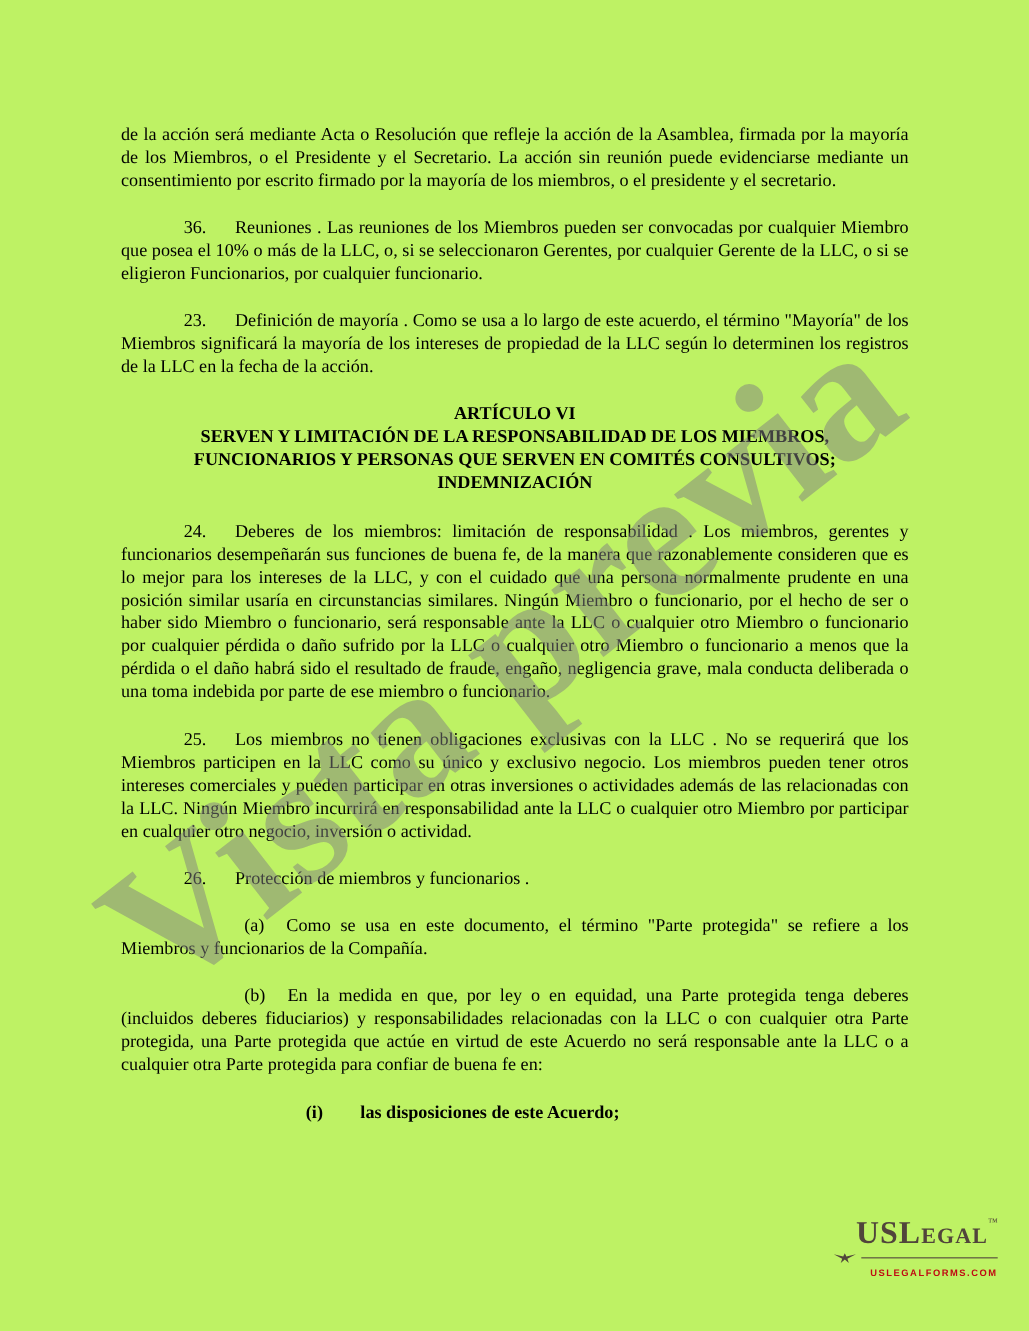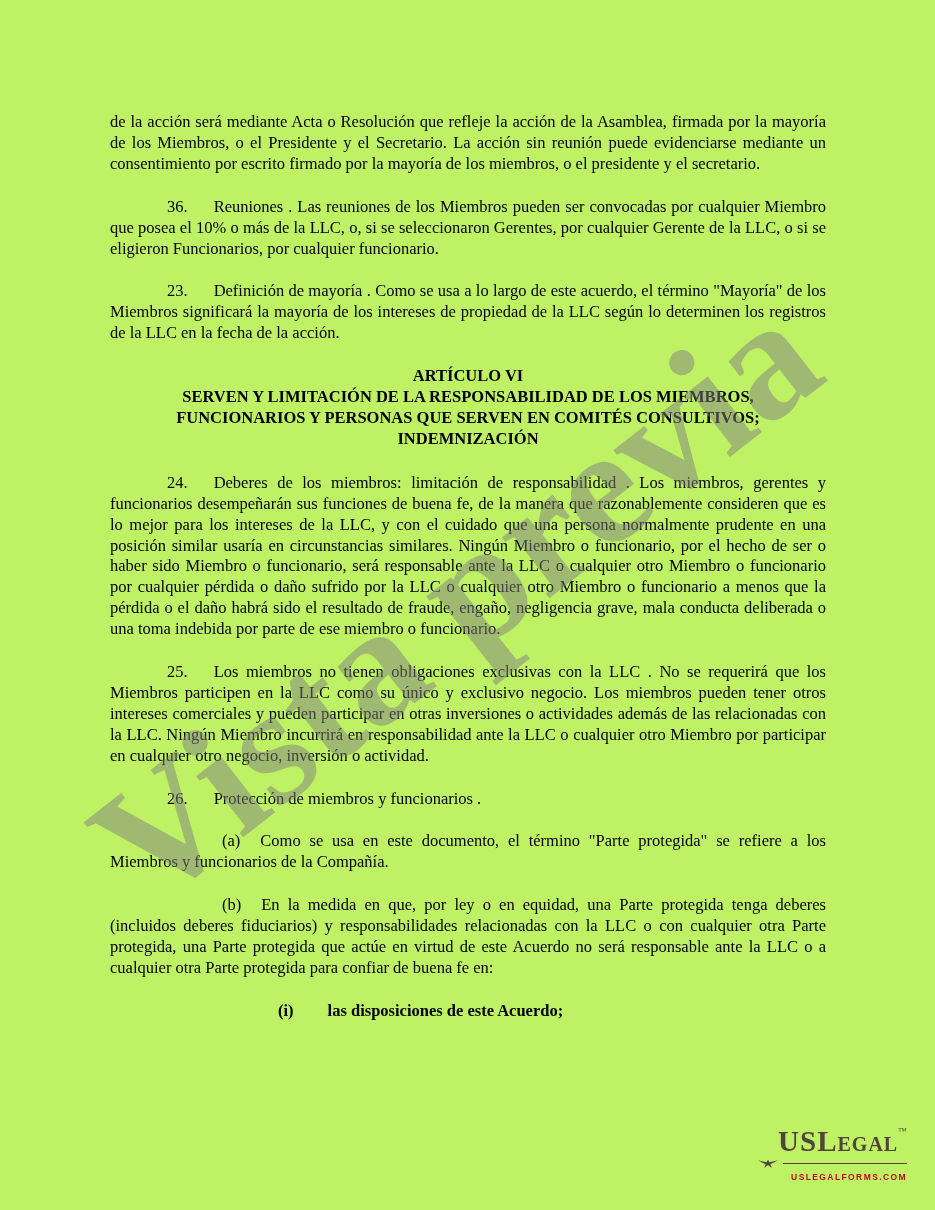--- a/index.html
+++ b/index.html
@@ -28,21 +28,21 @@
   .watermark {
     position:absolute; left:455px; top:600px;
     transform:translate(-50%,-50%) rotate(-38deg);
     font-family:"Liberation Serif", serif;
     font-size:168px; font-weight:bold; white-space:nowrap;
     color:rgba(128,128,128,0.50);
     pointer-events:none; z-index:3;
   }
 
   .logo {
-    position:absolute; right:28px; bottom:28px; z-index:4;
+    position:absolute; right:28px; bottom:48px; z-index:4;
     text-align:right; width:150px;
   }
   .logo-top { color:#51453b; line-height:1; }
   .logo-brand {
     font-family:"Liberation Serif", serif;
     font-variant:small-caps; font-weight:bold; font-size:29px;
     letter-spacing:1px;
   }
   .logo-tm { font-size:9px; vertical-align:top; }
   .logo-rule { display:flex; align-items:center; margin:2px 0 3px 0; }

